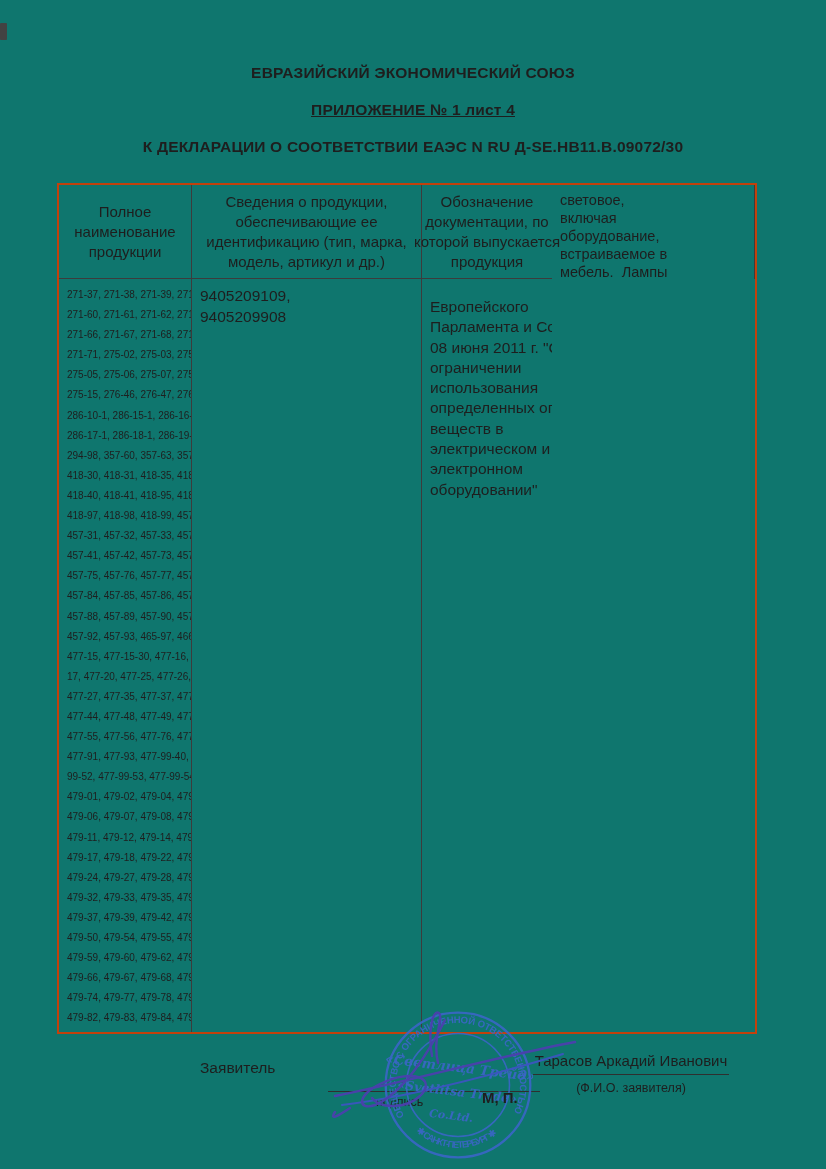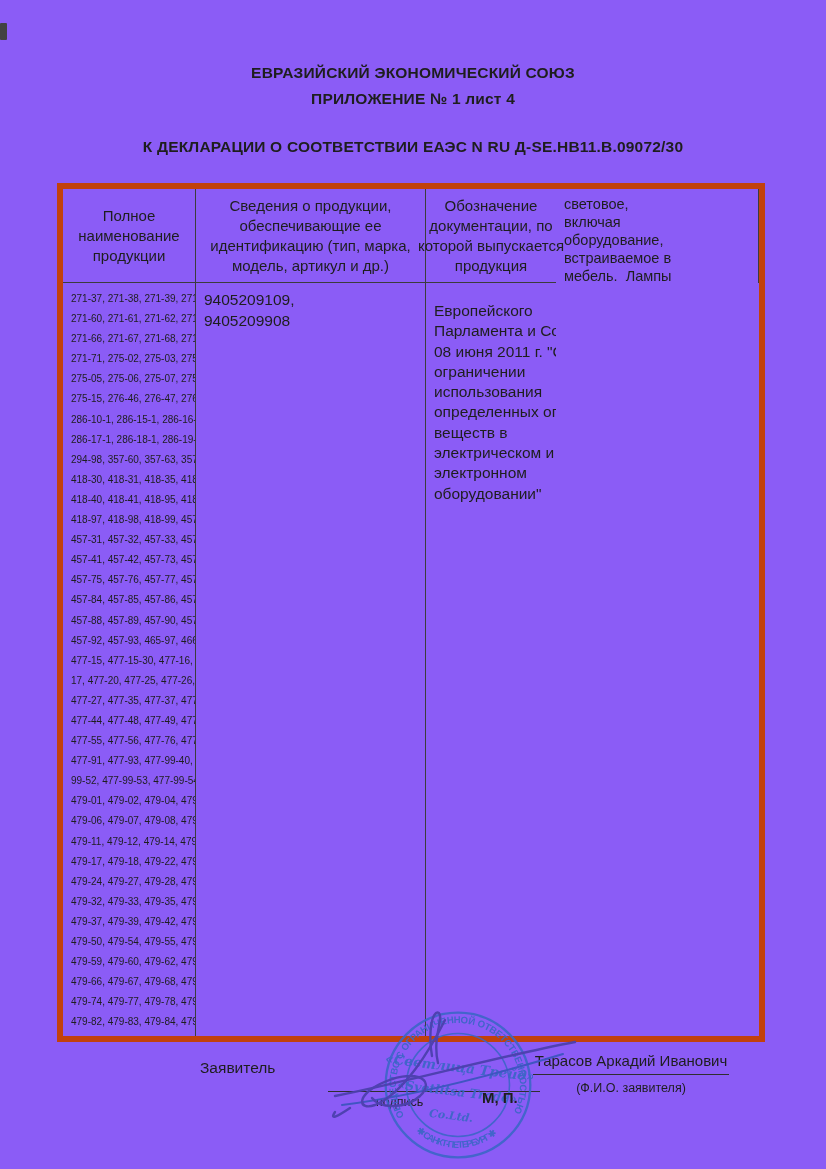--- a/index.html
+++ b/index.html
@@ -1,29 +1,29 @@
 <!DOCTYPE html>
 <html><head>
 <meta charset="utf-8">
 <style>
   html,body { margin:0; padding:0; background:#e8e8e8; }
   .page {
     position:relative; width:826px; height:1169px; margin:0 auto;
-    background:#8b5cf6; overflow:hidden;
+    background:#0f766e; overflow:hidden;
     font-family:"Liberation Sans", sans-serif; color:#1e1e1e;
   }
   .corner-mark { position:absolute; left:0; top:23px; width:7px; height:17px;
     background:#424242; border-radius:1px; }
   .title { position:absolute; left:0; width:100%; text-align:center;
     font-weight:bold; font-size:15.5px; letter-spacing:.2px; white-space:pre; }
-  .t1 { top:64px; } .t2 { top:90px; } .t3 { top:138px; }
+  .t1 { top:64px; } .t2 { top:101px;text-decoration:underline; } .t3 { top:138px; }
 
   .tbl { position:absolute; left:57px; top:183px;
     display:grid; grid-template-columns:133px 230px 130px 203px;
-    grid-template-rows:94px 753px; border:6px solid #c2410c; }
+    grid-template-rows:94px 753px; border:2px solid #c2410c; }
   .th { box-sizing:border-box; display:flex; align-items:center; justify-content:center;
     text-align:center; white-space:pre; font-size:15px; line-height:20px;
     border-right:1px solid #3c3c3c; border-bottom:1px solid #3c3c3c; padding:2px; }
   .td { box-sizing:border-box; white-space:pre; border-right:1px solid #3c3c3c;
     padding:6px 2px 0 8px; overflow:hidden; }
   .no-r { border-right:none; }
   .c1 { font-size:14.5px; line-height:18.1px; }
   .c2 { font-size:10px;   line-height:20.1px; }
   .c3 { font-size:15.5px; line-height:21px; }
   .c4 { font-size:15.5px; line-height:20.3px;margin-top:12px; }

